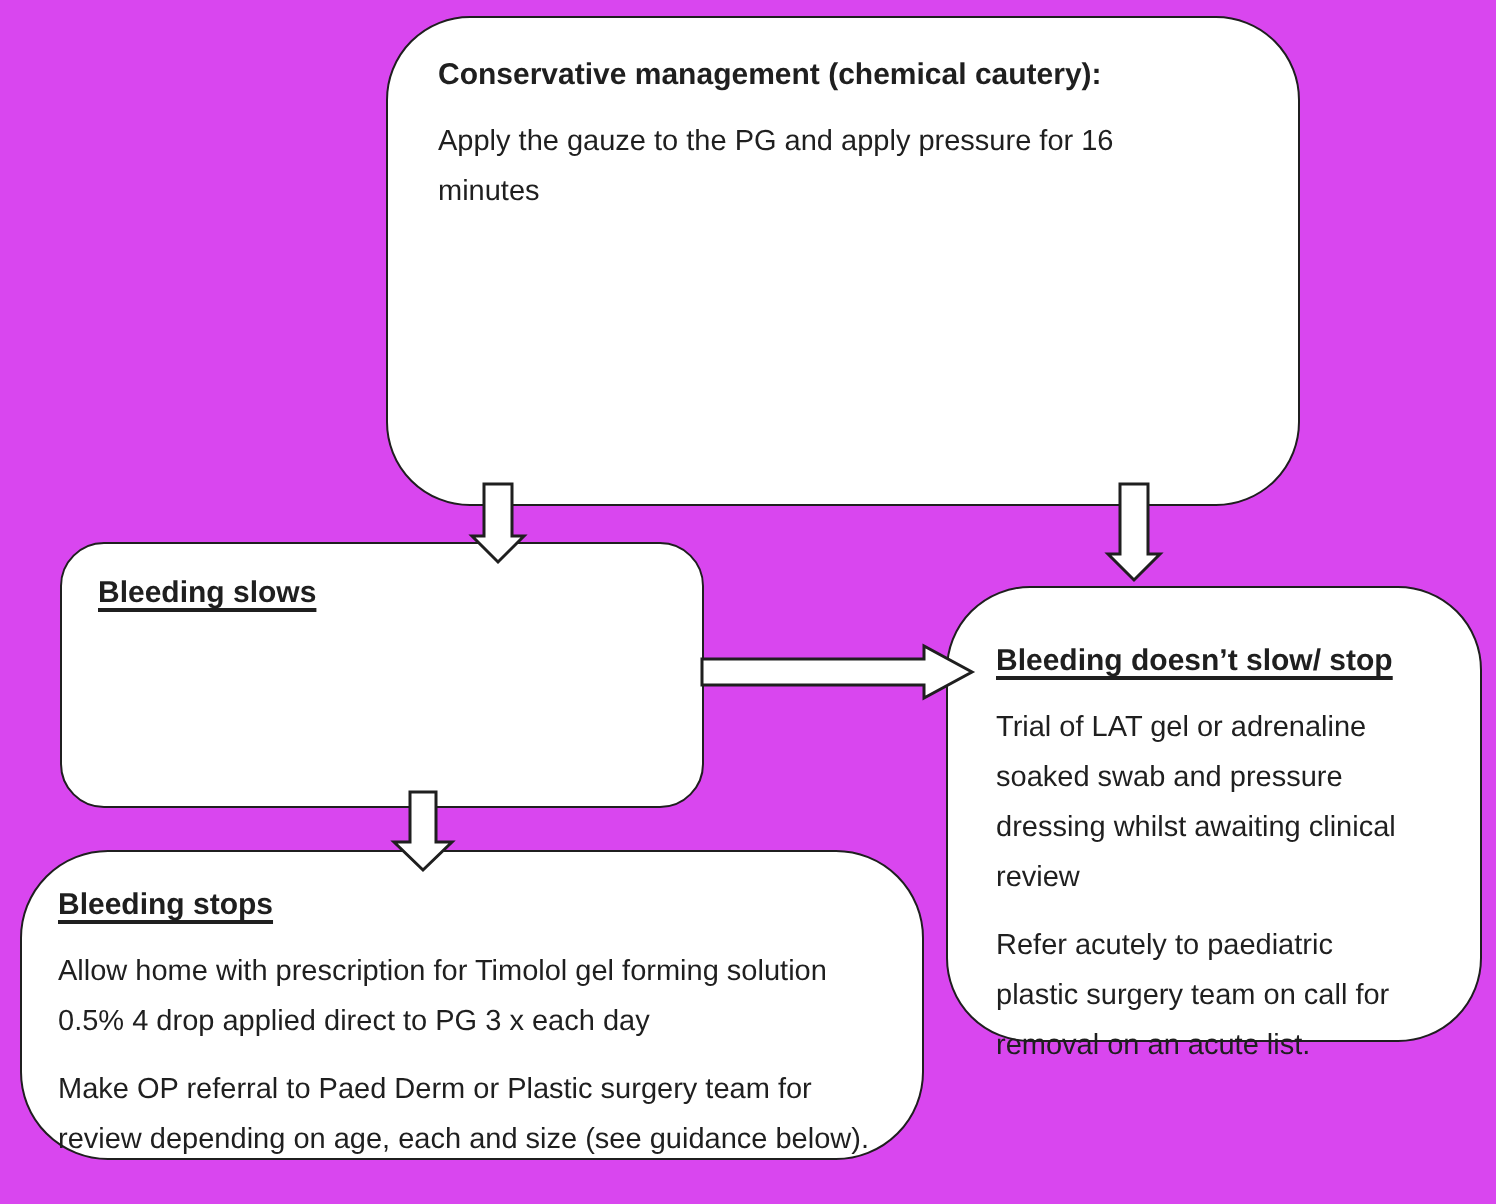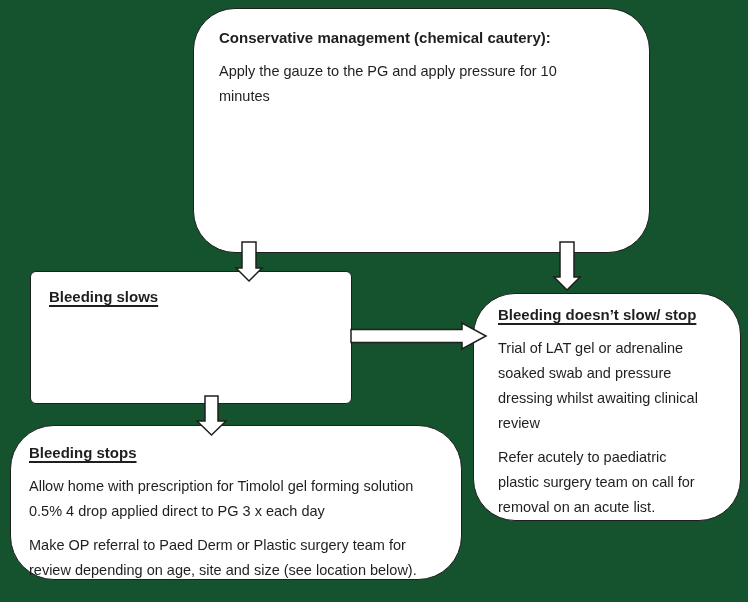--- a/index.html
+++ b/index.html
@@ -5,21 +5,21 @@
   html, body {
     margin: 0;
     padding: 0;
     background: #ffffff;
     font-family: "Liberation Sans", sans-serif;
   }
   .canvas {
     position: relative;
     width: 748px;
     height: 602px;
-    background: #14532d;
+    background: #d946ef;
     overflow: hidden;
     color: #1f1f1f;
   }
   .box {
     position: absolute;
     box-sizing: border-box;
     border: 1.6px solid #1f1f1f;
     background: #ffffff;
     z-index: 1;
   }
@@ -41,28 +41,28 @@
   }
   .box-top {
     left: 193px; top: 8px;
     width: 457px; height: 245px;
     border-radius: 42px;
     padding: 16px 20px 0 25px;
   }
   .box-slows {
     left: 30px; top: 271px;
     width: 322px; height: 133px;
-    border-radius: 6px;
+    border-radius: 22px;
     padding: 12px 8px 0 18px;
   }
   .box-notslow {
     left: 473px; top: 293px;
     width: 268px; height: 228px;
     border-radius: 42px;
-    padding: 8px 8px 0 24px;
+    padding: 24px 8px 0 24px;
   }
   .box-stops {
     left: 10px; top: 425px;
     width: 452px; height: 155px;
     border-radius: 44px;
     padding: 14px 4px 0 18px;
   }
   .arrows {
     position: absolute;
     left: 0; top: 0;
@@ -85,21 +85,21 @@
 
   <svg class="arrows" viewBox="0 0 748 602" xmlns="http://www.w3.org/2000/svg">
     <polygon points="242,242 256,242 256,268 262,268 249,281 236,268 242,268"></polygon>
     <polygon points="560,242 574,242 574,277 580,277 567,290 554,277 560,277"></polygon>
     <polygon points="351,329.5 462,329.5 462,323 486,336 462,349 462,342.5 351,342.5"></polygon>
     <polygon points="205,396 218,396 218,421 226,421 211.5,435 197,421 205,421"></polygon>
   </svg>
 
   <div class="box box-top">
     <p class="heading">Conservative management (chemical cautery):</p>
-    <p>Apply the gauze to the PG and apply pressure for 10
+    <p>Apply the gauze to the PG and apply pressure for 16
 minutes</p>
   </div>
 
   <div class="box box-slows">
     <p class="heading underlined">Bleeding slows</p>
   </div>
 
   <div class="box box-notslow">
     <p class="heading underlined">Bleeding doesn’t slow/ stop</p>
     <p>Trial of LAT gel or adrenaline
@@ -109,16 +109,16 @@
     <p>Refer acutely to paediatric
 plastic surgery team on call for
 removal on an acute list.</p>
   </div>
 
   <div class="box box-stops">
     <p class="heading underlined">Bleeding stops</p>
     <p>Allow home with prescription for Timolol gel forming solution
 0.5% 4 drop applied direct to PG 3 x each day</p>
     <p>Make OP referral to Paed Derm or Plastic surgery team for
-review depending on age, site and size (see location below).</p>
+review depending on age, each and size (see guidance below).</p>
   </div>
 
 </div>
 
 </body></html>

